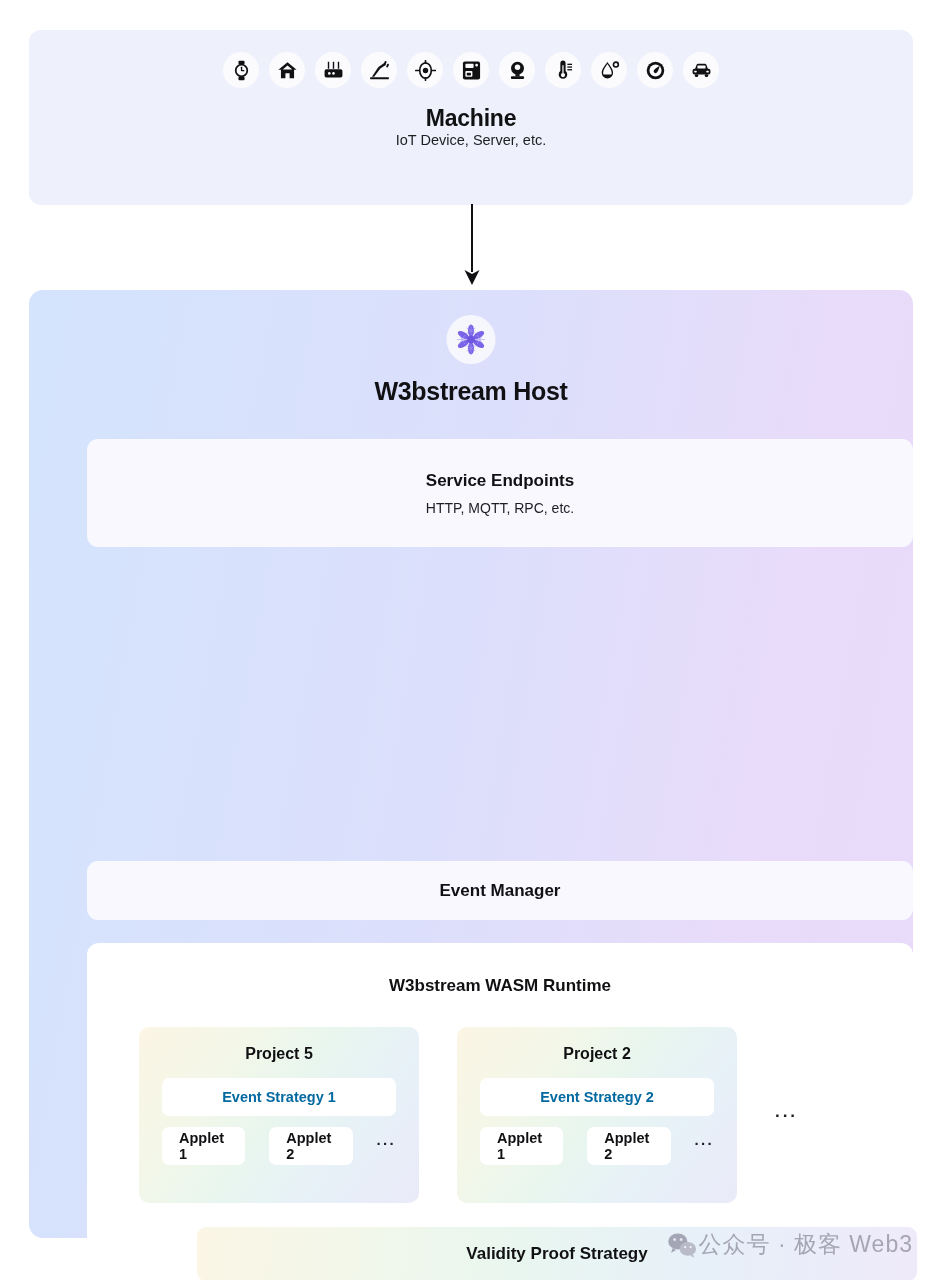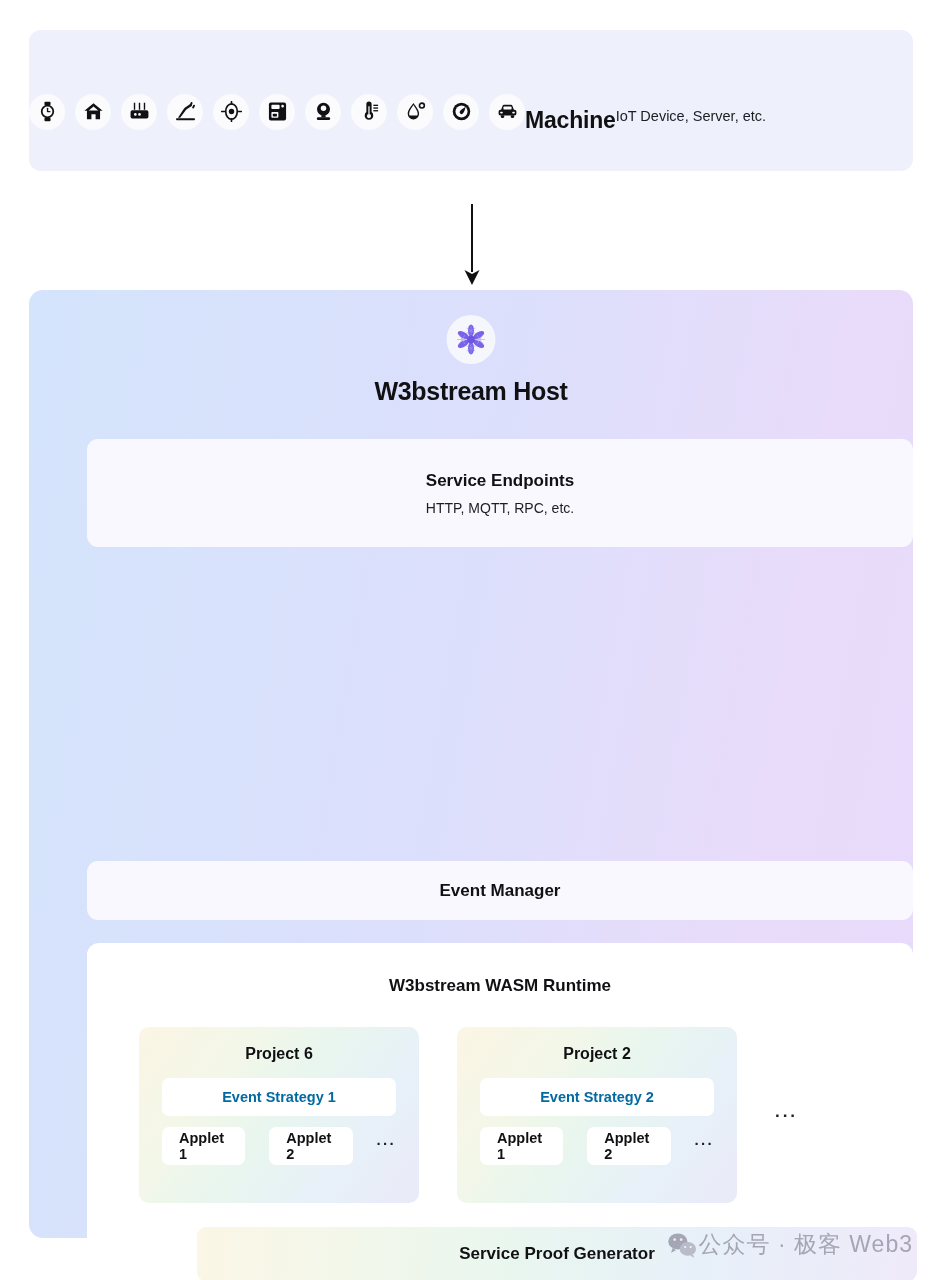--- a/index.html
+++ b/index.html
@@ -12,25 +12,25 @@
     position: relative;
     overflow: hidden;
   }
 
   
   .machine-panel {
     position: absolute;
     left: 29px;
     top: 30px;
     width: 884px;
-    height: 141px;
+    height: 175px;
     background: #eef1fb;
     border-radius: 12px;
     display: flex;
-    flex-direction: row;
+    flex-direction: column;
     align-items: center;
     justify-content: flex-start;
     padding-top: 22px;
   }
 
   .icon-row {
     display: flex;
     gap: 10px;
     align-items: center;
     justify-content: center;
@@ -48,21 +48,20 @@
   .icon-chip svg { display: block; }
 
   .machine-title {
     margin-top: 17px;
     font-size: 23px;
     font-weight: bold;
     color: #111114;
     letter-spacing: -0.2px;
   }
   .machine-sub {
-    margin-top: 9px;
     font-size: 14.5px;
     color: #1d1d22;
   }
 
   
   .arrow-wrap {
     position: absolute;
     left: 463px;
     top: 204px;
     width: 18px;
@@ -442,21 +441,21 @@
   <div class="card event-manager">
     <div class="event-manager-label">Event Manager</div>
   </div>
 
   <div class="wasm-runtime">
     <div class="wasm-title">W3bstream WASM Runtime</div>
 
     <div class="projects-row">
 
       <div class="project-box">
-        <div class="project-title">Project 6</div>
+        <div class="project-title">Project 5</div>
         <div class="strategy-box">Event Strategy 1</div>
         <div class="applet-row">
           <div class="applet-box">Applet 1</div>
           <div class="applet-box">Applet 2</div>
           <div class="dots">···</div>
         </div>
       </div>
 
       <div class="project-box">
         <div class="project-title">Project 2</div>
@@ -465,21 +464,21 @@
           <div class="applet-box">Applet 1</div>
           <div class="applet-box">Applet 2</div>
           <div class="dots">···</div>
         </div>
       </div>
 
       <div class="dots-big">···</div>
     </div>
 
     <div class="vpg-box">
-      <div class="vpg-label">Service Proof Generator</div>
+      <div class="vpg-label">Validity Proof Strategy</div>
     </div>
   </div>
 
 </div>
 
 <div class="watermark">
   <span>
     <svg width="30" height="26" viewBox="0 0 32 28" fill="#9e9eae">
       <ellipse cx="11.5" cy="10.2" rx="10.3" ry="8.6"></ellipse>
       <path d="M6 17 L4.2 22.4 L9.4 19.6 Z"></path>

